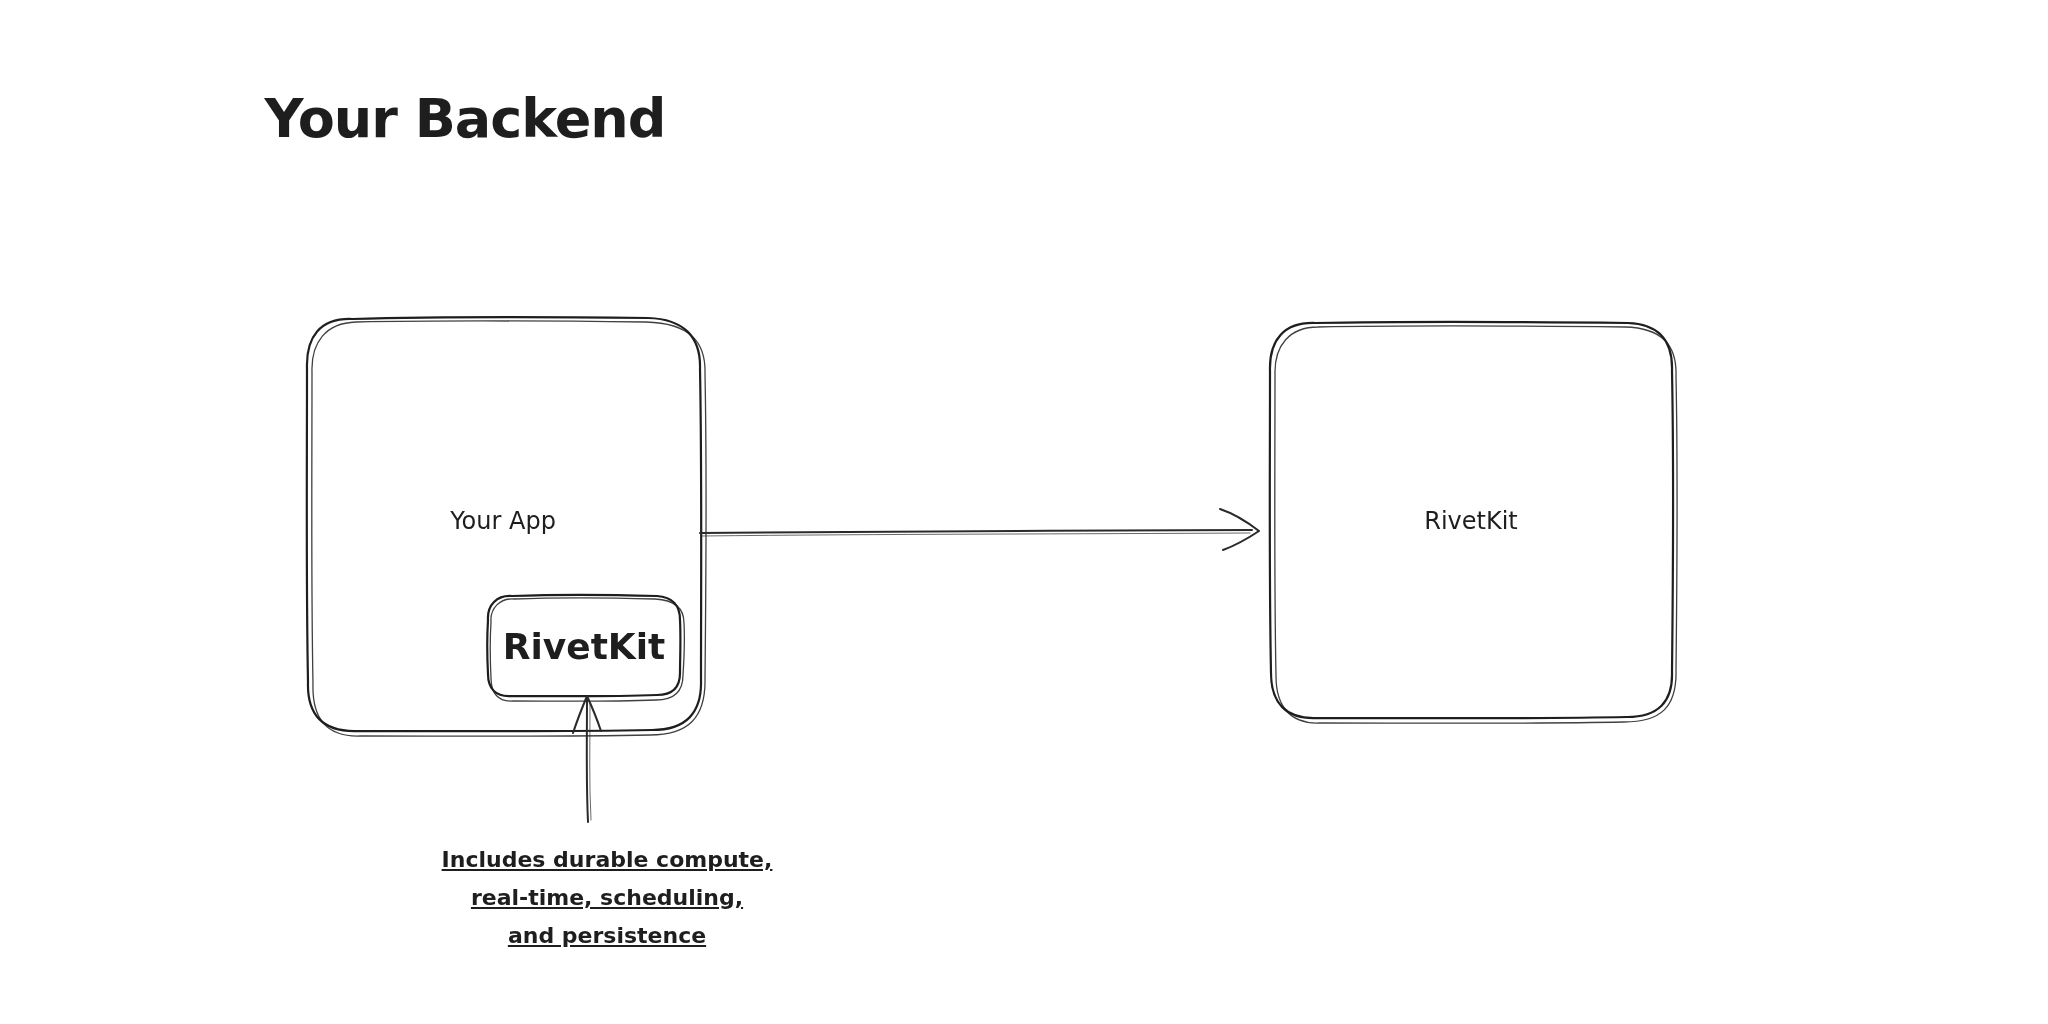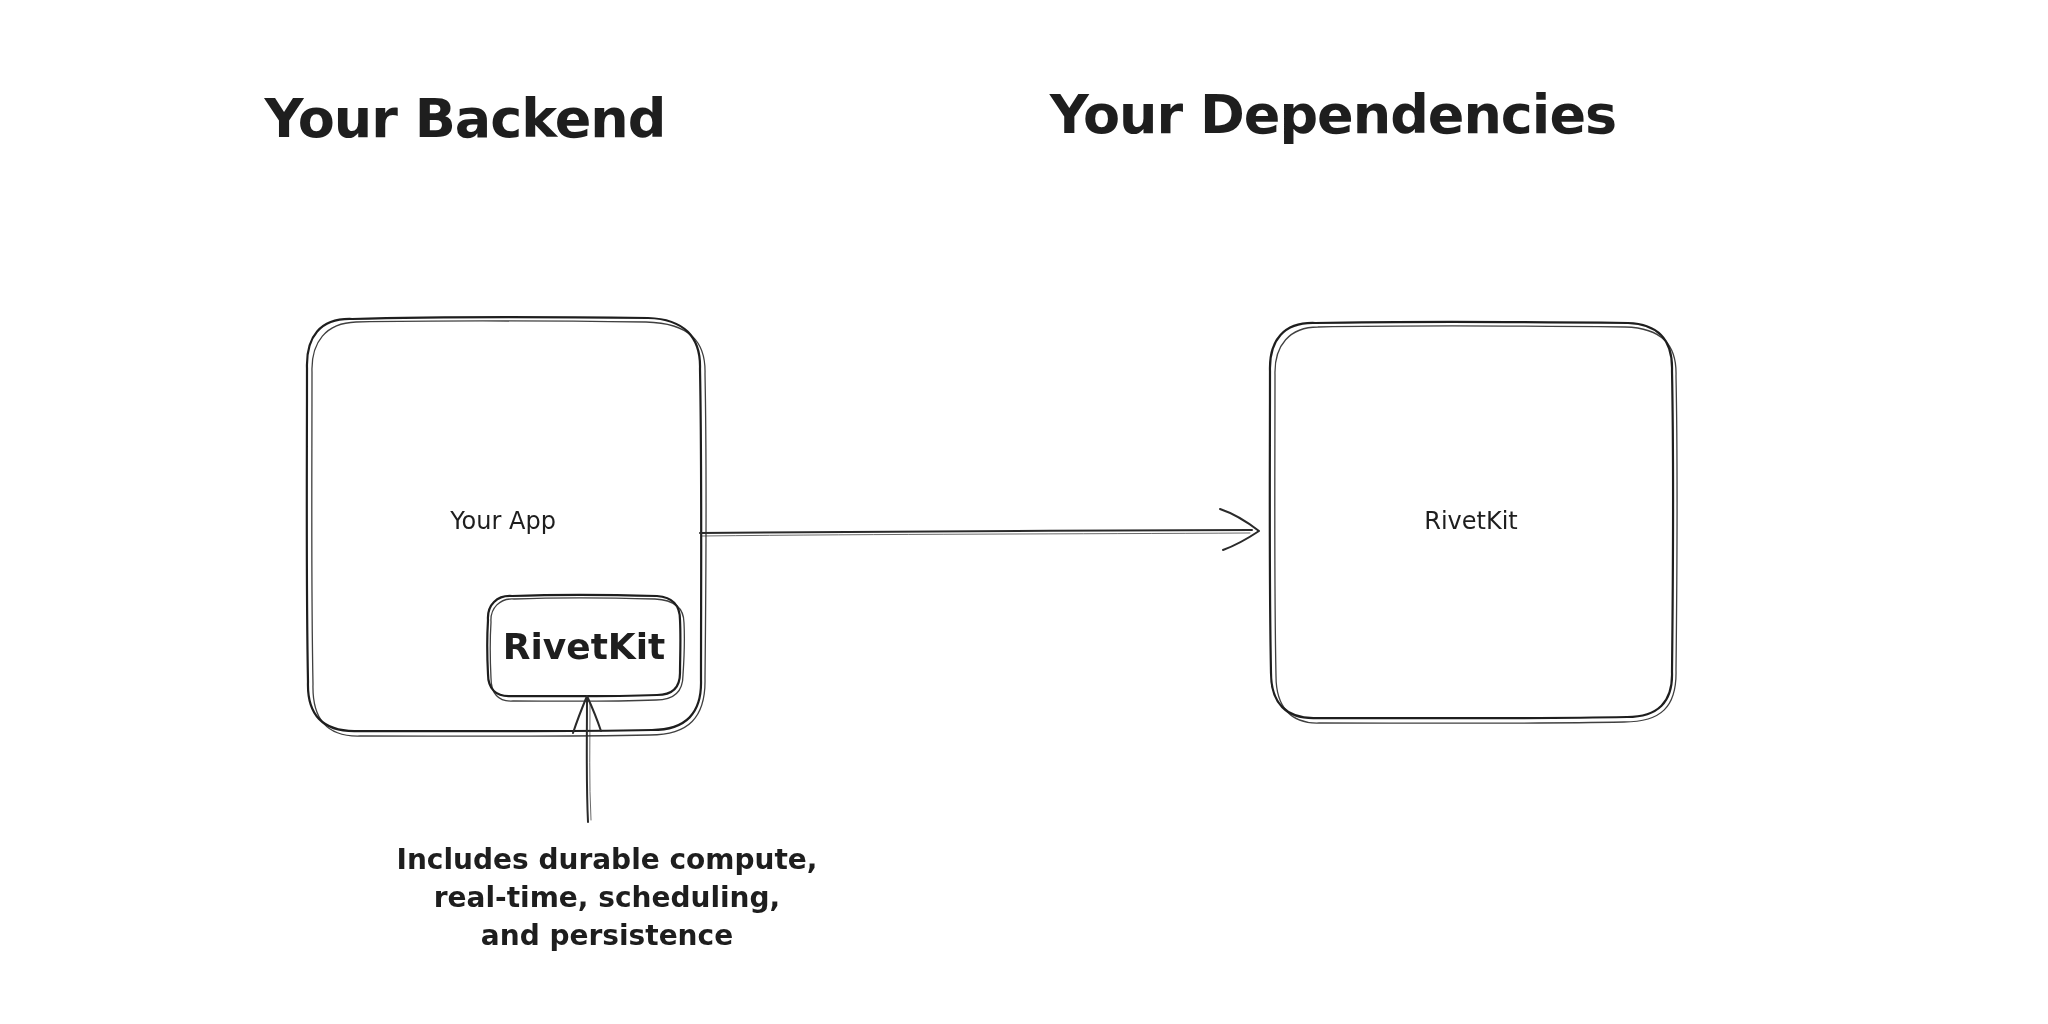--- a/index.html
+++ b/index.html
@@ -69,26 +69,27 @@
     font-weight: 500;
   }
   .label-your-app  { left: 503px;  top: 521px; }
   .label-database  { left: 1471px; top: 521px; }
   .label-rivetkit  { left: 584px;  top: 646px; font-size: 36px; font-weight: 600; }
   .annotation {
     position: absolute;
     left: 607px;
     top: 898px;
     transform: translate(-50%, -50%);
-    font-size: 28px;
+    font-size: 22px;
     font-weight: 600;
     line-height: 38px;
     text-align: center;
     white-space: pre-line;
     color: #1e1e1e;
+    text-decoration: underline;
   }
 </style>
 </head>
 <body>
 
 <div class="canvas">
 
   <svg class="diagram-layer" viewBox="0 0 2048 1024" aria-hidden="true">
 
     <g>
@@ -162,21 +163,20 @@
 
     <g>
       <path class="arrow-stroke" d="M 588 822 C 586 780, 587 740, 587 699"></path>
       <path class="arrow-echo" d="M 591 820 C 589 782, 590 744, 590 704"></path>
       <path class="arrow-stroke" d="M 587 696 C 582 708, 577 721, 573 733 M 587 696 C 592 707, 597 719, 601 731"></path>
     </g>
   </svg>
 
   <div class="txt section-title title-backend">Your Backend</div>
 
-  <div class="txt section-title title-deps">Your Dependencies</div>
 
   <div class="txt node-label label-your-app">Your App</div>
 
   <div class="txt node-label label-rivetkit">RivetKit</div>
 
   <div class="txt node-label label-database">RivetKit</div>
 
   <div class="annotation">Includes durable compute,
 real-time, scheduling,
 and persistence</div>

